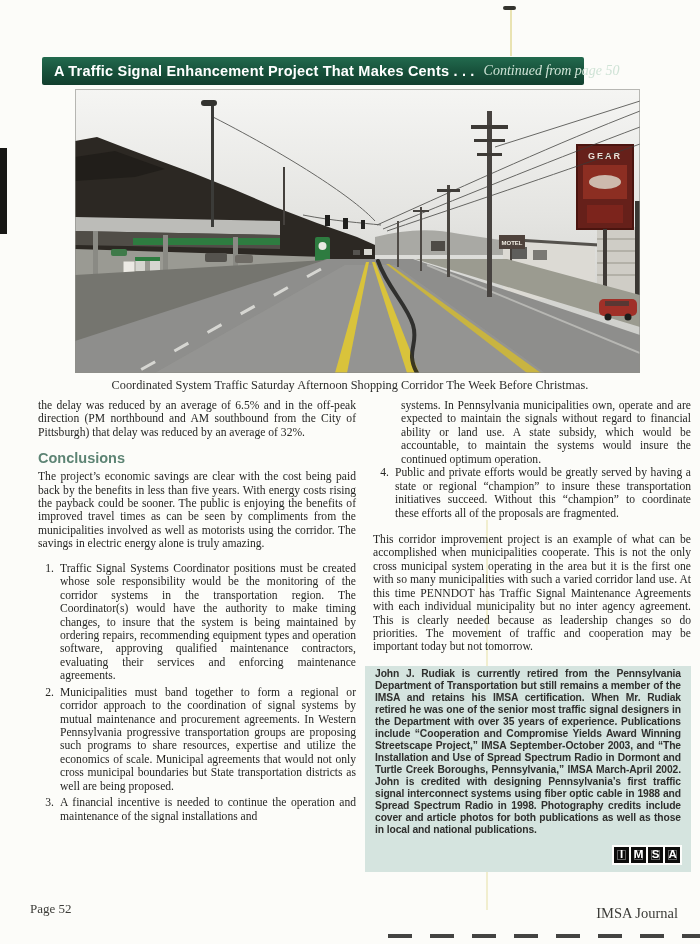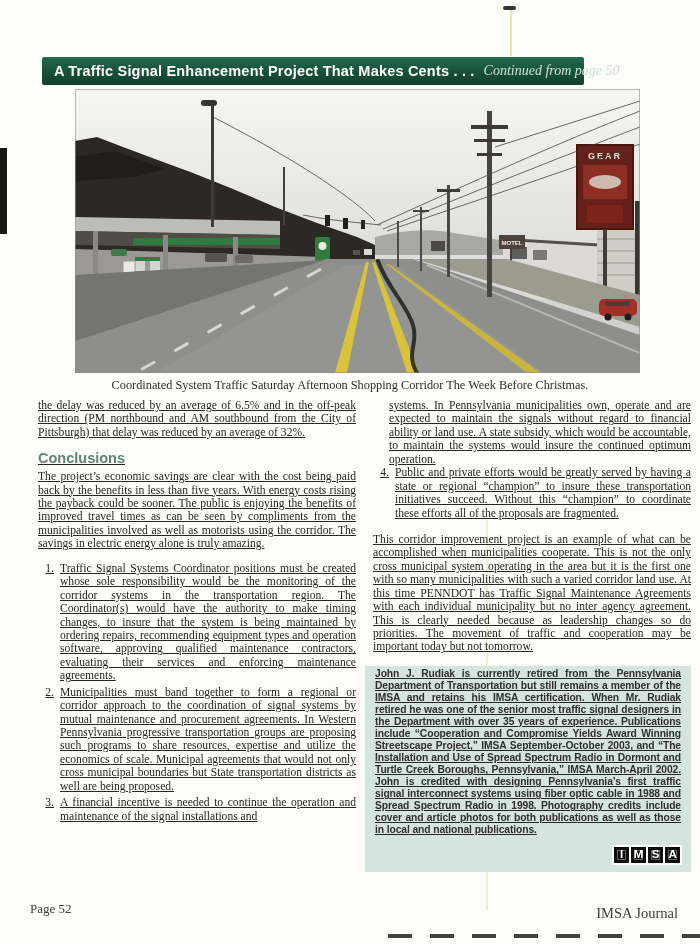--- a/index.html
+++ b/index.html
@@ -18,28 +18,28 @@
           display:flex;align-items:center;padding:0 12px;border-radius:2px;}
   .banner-title{color:#ffffff;font-family:"Liberation Sans",sans-serif;font-weight:bold;font-size:14.5px;
                 letter-spacing:.2px;white-space:nowrap;}
   .banner-cont{color:#cfe3d6;font-style:italic;font-size:14px;margin-left:9px;white-space:nowrap;}
   
   .photo{position:absolute;left:75px;top:89px;width:565px;height:284px;}
   .caption{position:absolute;left:0;right:0;top:378px;text-align:center;
            font-size:12.3px;color:#2c2c2a;}
   
   .columns{position:absolute;left:38px;top:399px;width:654px;display:flex;gap:17px;}
-  .col{width:318px;font-size:11.6px;line-height:1.16;text-align:justify;text-decoration:underline;}
+  .col{width:318px;font-size:11.6px;line-height:1.16;text-align:justify;}
   .col p{margin:0 0 11px 0;}
   .h-conclusions{font-family:"Liberation Sans",sans-serif;font-weight:bold;color:#5d8474;
                  font-size:14.5px;margin:2px 0 3px 0;}
   .li{display:flex;margin:0 0 3px 2px;}
   .li .num{flex:none;width:14px;text-align:right;margin-right:6px;}
   .li .txt{flex:1;text-align:justify;}
-  .cont{margin-left:16px;text-align:justify;}
+  .cont{margin-left:28px;text-align:justify;}
   .closing{margin-top:13px !important;}
   
   .bio-box{margin-top:12px;margin-left:-8px;width:326px;height:206px;box-sizing:border-box;
            background:#d5e4df;padding:2px 10px 6px 10px;position:relative;
            font-family:"Liberation Sans",sans-serif;font-weight:bold;font-size:10.3px;
            line-height:1.17;letter-spacing:-0.1px;color:#2f2f2d;text-align:justify;overflow:hidden;}
   .imsa-logo{position:absolute;right:9px;bottom:7px;display:flex;gap:2px;background:#fdfdfb;padding:2px;}
   .imsa-cell{width:15px;height:16px;background:#0c0c0b;color:#ffffff;display:flex;align-items:center;
              justify-content:center;font-family:"Liberation Sans",sans-serif;font-weight:bold;font-size:11.5px;
              box-shadow:inset 0 0 0 3px #0c0c0b,inset 0 0 0 4px rgba(255,255,255,.35);}

